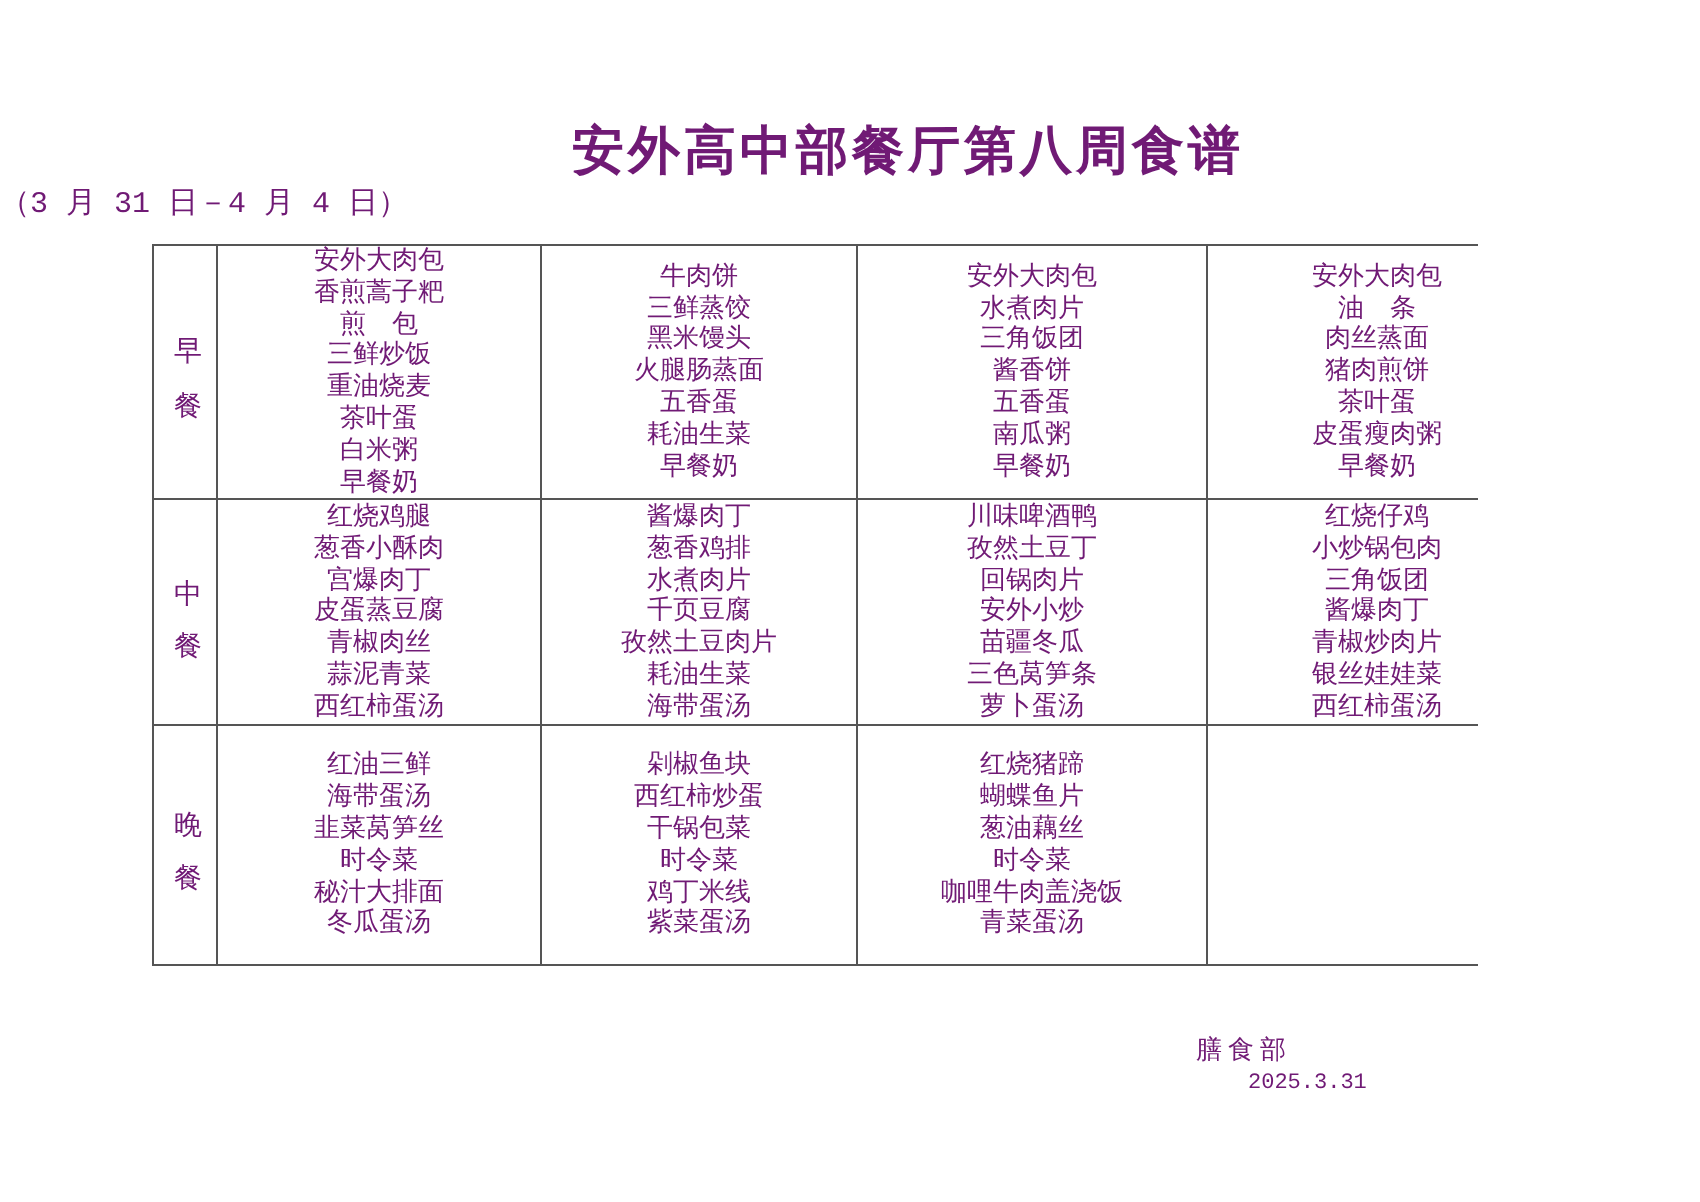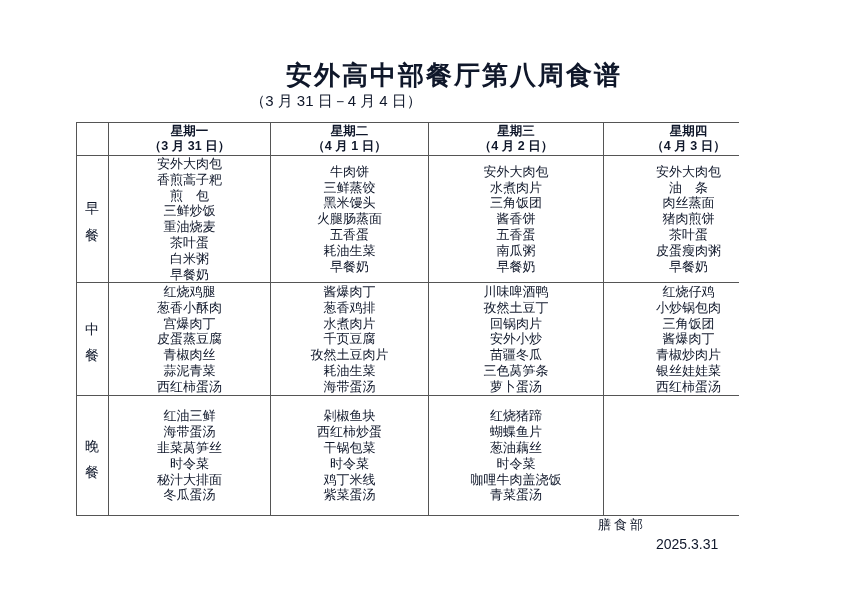--- a/index.html
+++ b/index.html
@@ -5,43 +5,43 @@
   html, body {
     margin: 0;
     padding: 0;
     background: #ffffff;
   }
   .page {
     position: relative;
     width: 739px;
     height: 601px;
     background: #ffffff;
-    font-family: Liberation Sans, sans-serif;
-    color: #0f172a;
+    font-family: Liberation Mono, monospace;
+    color: #701a75;
     overflow: hidden;
   }
   .doc-title {
     position: absolute;
     top: 58px;
     left: 29px;
     width: 850px;
     text-align: center;
     font-size: 26px;
     font-weight: bold;
     letter-spacing: 2px;
     margin: 0;
   }
   .doc-subtitle {
     position: absolute;
     top: 92px;
     left: 0;
     width: 850px;
     box-sizing: border-box;
     padding-right: 178px;
-    text-align: center;
+    text-align: left;
     font-size: 15px;
   }
   table.menu {
     position: absolute;
     left: 76px;
     top: 122px;
     width: 697px;
     border-collapse: collapse;
     table-layout: fixed;
   }
@@ -72,60 +72,41 @@
   }
   .footer-dept {
     position: absolute;
     left: 598px;
     top: 516px;
     font-size: 13px;
     letter-spacing: 3px;
   }
   .footer-date {
     position: absolute;
-    left: 656px;
+    left: 624px;
     top: 536px;
-    font-size: 14px;
+    font-size: 11px;
   }
 </style>
 </head>
 <body>
 
 <div class="page">
   <h1 class="doc-title">安外高中部餐厅第八周食谱</h1>
   <div class="doc-subtitle">（3 月 31 日－4 月 4 日）</div>
 
   <table class="menu">
     <colgroup>
       <col style="width:32px">
       <col style="width:162px">
       <col style="width:158px">
       <col style="width:175px">
       <col style="width:170px">
     </colgroup>
     <tbody>
-        <tr class="header-row">
-          <th></th>
-          <th>
-            <div class="day-head">星期一</div>
-            <div class="day-head">（3 月 31 日）</div>
-          </th>
-          <th>
-            <div class="day-head">星期二</div>
-            <div class="day-head">（4 月 1 日）</div>
-          </th>
-          <th>
-            <div class="day-head">星期三</div>
-            <div class="day-head">（4 月 2 日）</div>
-          </th>
-          <th>
-            <div class="day-head">星期四</div>
-            <div class="day-head">（4 月 3 日）</div>
-          </th>
-        </tr>
         <tr class="meal-breakfast">
           <th><span class="meal-label">早餐</span></th>
           <td>
             <div class="menu-item">安外大肉包</div>
             <div class="menu-item">香煎蒿子粑</div>
             <div class="menu-item">煎　包</div>
             <div class="menu-item">三鲜炒饭</div>
             <div class="menu-item">重油烧麦</div>
             <div class="menu-item">茶叶蛋</div>
             <div class="menu-item">白米粥</div>

